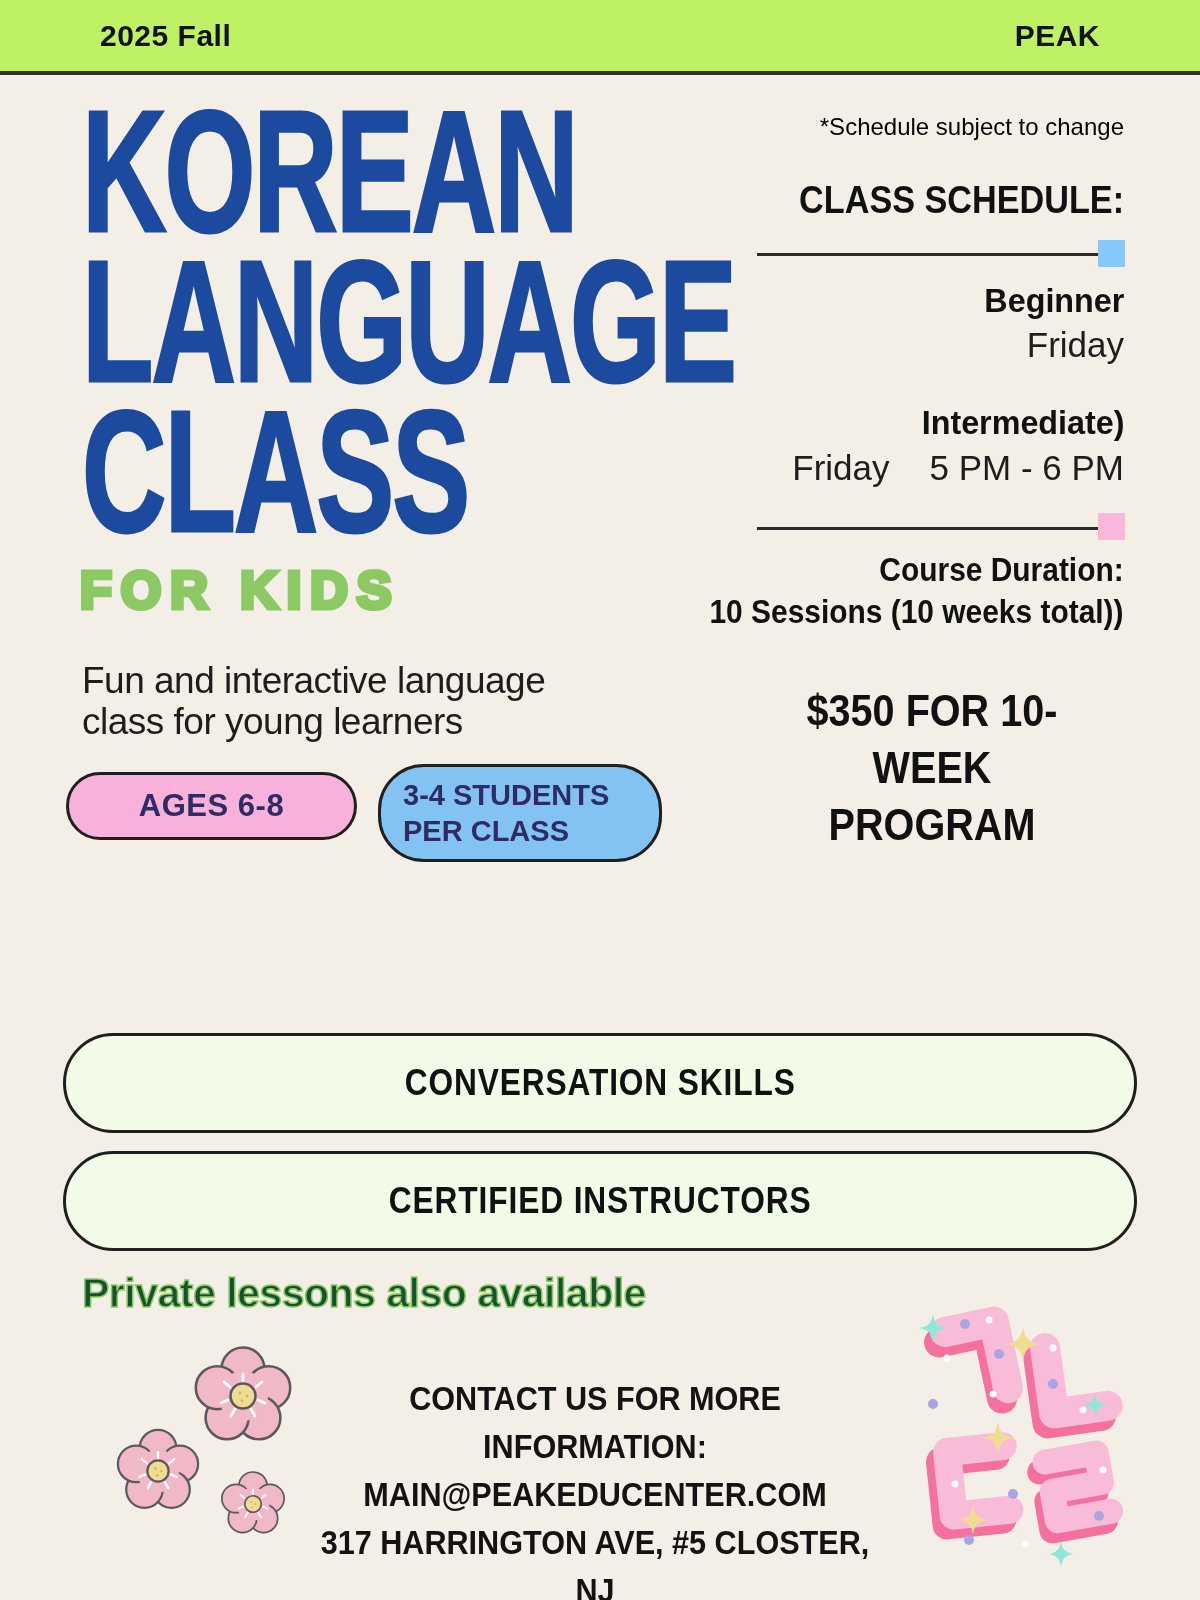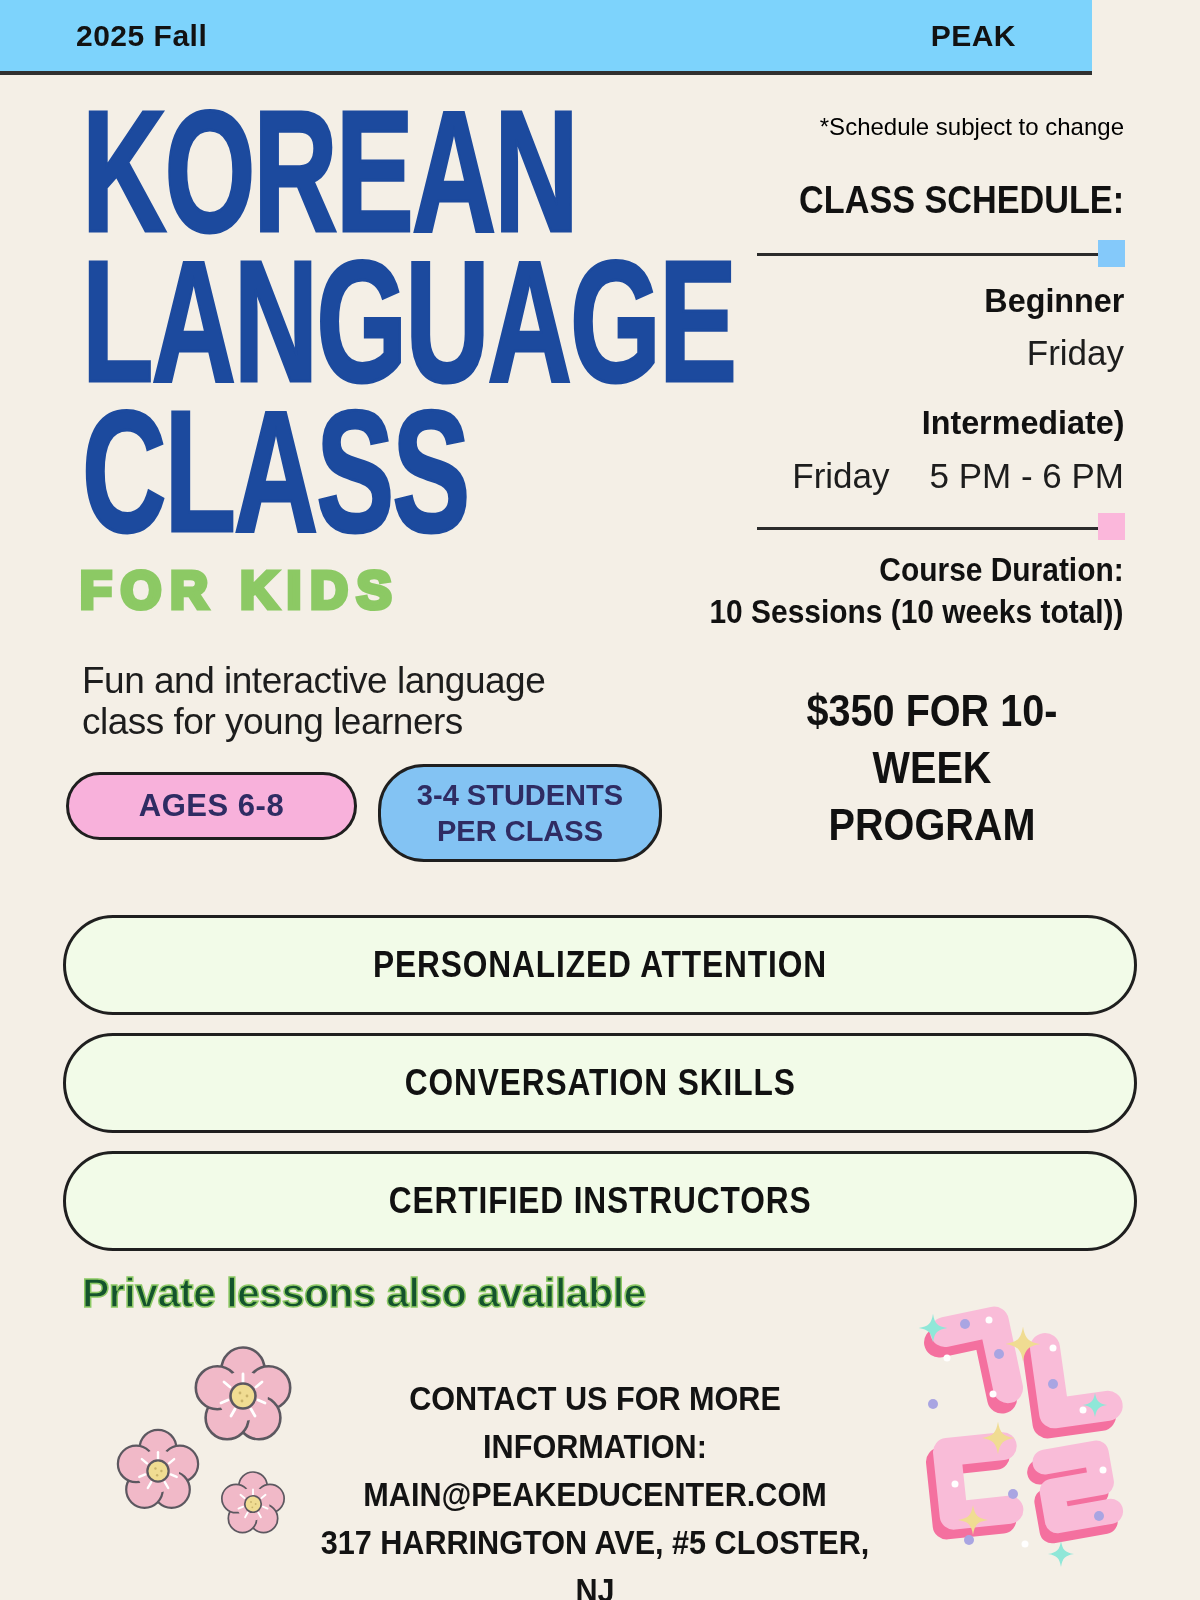--- a/index.html
+++ b/index.html
@@ -5,24 +5,24 @@
   * { margin:0; padding:0; box-sizing:border-box; }
   html,body { background:#d8d4cc; }
   .page {
     position:relative; width:1200px; height:1600px; margin:0 auto;
     background:#F4EFE6; overflow:hidden;
     font-family:"Liberation Sans", sans-serif; color:#1d1d1d;
   }
 
   
   .topbar {
-    position:absolute; left:0; top:0; width:1092px; height:75px;
-    background:#7dd3fc; border-bottom:4px solid #30302f;
+    position:absolute; left:0; top:0; width:1200px; height:75px;
+    background:#bef264; border-bottom:4px solid #30302f;
     display:flex; align-items:center; justify-content:space-between;
-    padding:0 76px;
+    padding:0 100px;
   }
   .topbar span { font-size:30px; font-weight:700; color:#121212; letter-spacing:0.5px; }
 
   
   .hero-title {
     position:absolute; left:82px; top:96px;
     font-size:172px; line-height:150px; font-weight:700;
     color:#1C4A9E; -webkit-text-stroke:3px #1C4A9E; letter-spacing:-3px;
     transform:scaleX(0.68); transform-origin:left top; white-space:nowrap;
   }
@@ -30,42 +30,42 @@
     position:absolute; left:80px; top:560px;
     font-size:52px; font-weight:700; color:#8CC964;
     -webkit-text-stroke:5px #8CC964; letter-spacing:9px; white-space:nowrap;
   }
   .hero-desc {
     position:absolute; left:82px; top:660px; width:535px;
     font-size:37px; line-height:41px; font-weight:400; color:#1d1d1d;
     letter-spacing:-0.5px;
   }
   .badge { position:absolute; display:flex; align-items:center; justify-content:center;
-    border:3px solid #1f1f1f; color:#2F2C63; font-weight:700; text-align:center; }
+    border:3px solid #1f1f1f; color:#2F2C63; font-weight:700; }
   .badge-pink { left:66px; top:772px; width:291px; height:68px; border-radius:40px;
     background:#F8B1DB; font-size:31px; letter-spacing:0.5px; }
   .badge-blue { left:378px; top:764px; width:284px; height:98px; border-radius:46px;
     background:#83C3F3; font-size:29px; line-height:36px; padding:0 22px; }
 
   
   .sched-note { position:absolute; right:76px; top:113px; font-size:24px; color:#000000; }
   .sched-heading {
     position:absolute; right:76px; top:179px; font-size:38px; font-weight:700; color:#111;
     transform:scaleX(0.9); transform-origin:right top; white-space:nowrap;
   }
   .divider { position:absolute; left:757px; width:352px; height:3px; background:#2b2b2b; }
   .divider-1 { top:253px; } .divider-2 { top:527px; }
   .sq { position:absolute; width:27px; height:27px; left:1098px; }
   .sq-blue { top:240px; background:#84C9FA; }
   .sq-pink { top:513px; background:#FBB7DB; }
   .level-name { position:absolute; right:76px; font-size:34px; font-weight:700; color:#111;
     transform:scaleX(0.95); transform-origin:right top; white-space:nowrap; }
   .level-1-name { top:281px; } .level-2-name { top:403px; }
   .level-time { position:absolute; right:76px; display:flex; gap:40px;
-    font-size:35px; font-weight:400; color:#1d1d1d; white-space:nowrap;margin-top:8px; }
+    font-size:35px; font-weight:400; color:#1d1d1d; white-space:nowrap; }
   .level-1-time { top:325px; } .level-2-time { top:448px; }
   .duration-label, .duration-value {
     position:absolute; right:76px; font-size:34px; font-weight:700; color:#111;
     transform:scaleX(0.88); transform-origin:right top; white-space:nowrap;
   }
   .duration-label { top:550px; } .duration-value { top:592px; }
   .price {
     position:absolute; left:732px; top:682px; width:400px; text-align:center;
     font-size:44px; line-height:57px; font-weight:700; color:#111;
     transform:scaleX(0.9); transform-origin:center top;
@@ -144,23 +144,20 @@
   <div class="sq sq-pink"></div>
 
   <div class="duration-label">Course Duration:</div>
   <div class="duration-value">10 Sessions (10 weeks total))</div>
 
   <div class="price">
     <div>$350 FOR 10-WEEK</div>
     <div>PROGRAM</div>
   </div>
 
-  <div class="feature feature-1">
-    <span>PERSONALIZED ATTENTION</span>
-  </div>
   <div class="feature feature-2">
     <span>CONVERSATION SKILLS</span>
   </div>
   <div class="feature feature-3">
     <span>CERTIFIED INSTRUCTORS</span>
   </div>
 
   <div class="private-note">Private lessons also available</div>
 
   <svg class="deco deco-flowers" width="240" height="235" viewBox="0 0 240 235">

